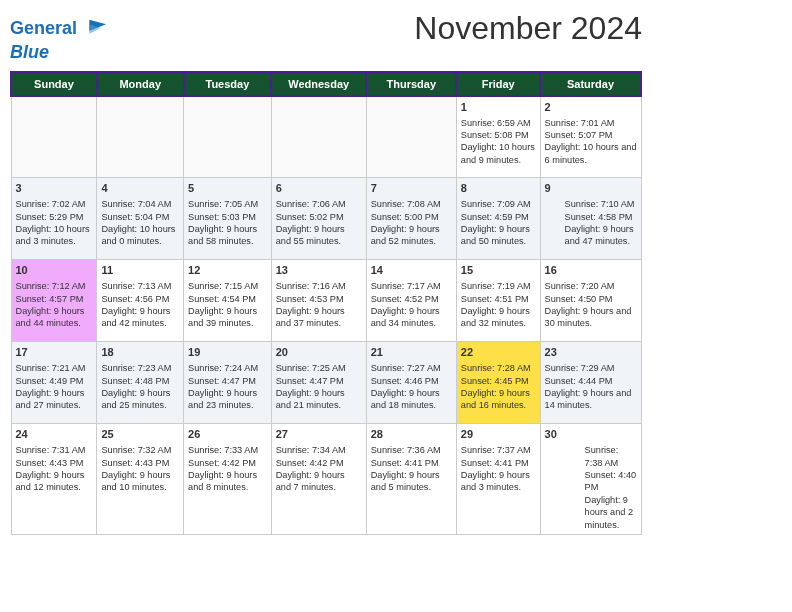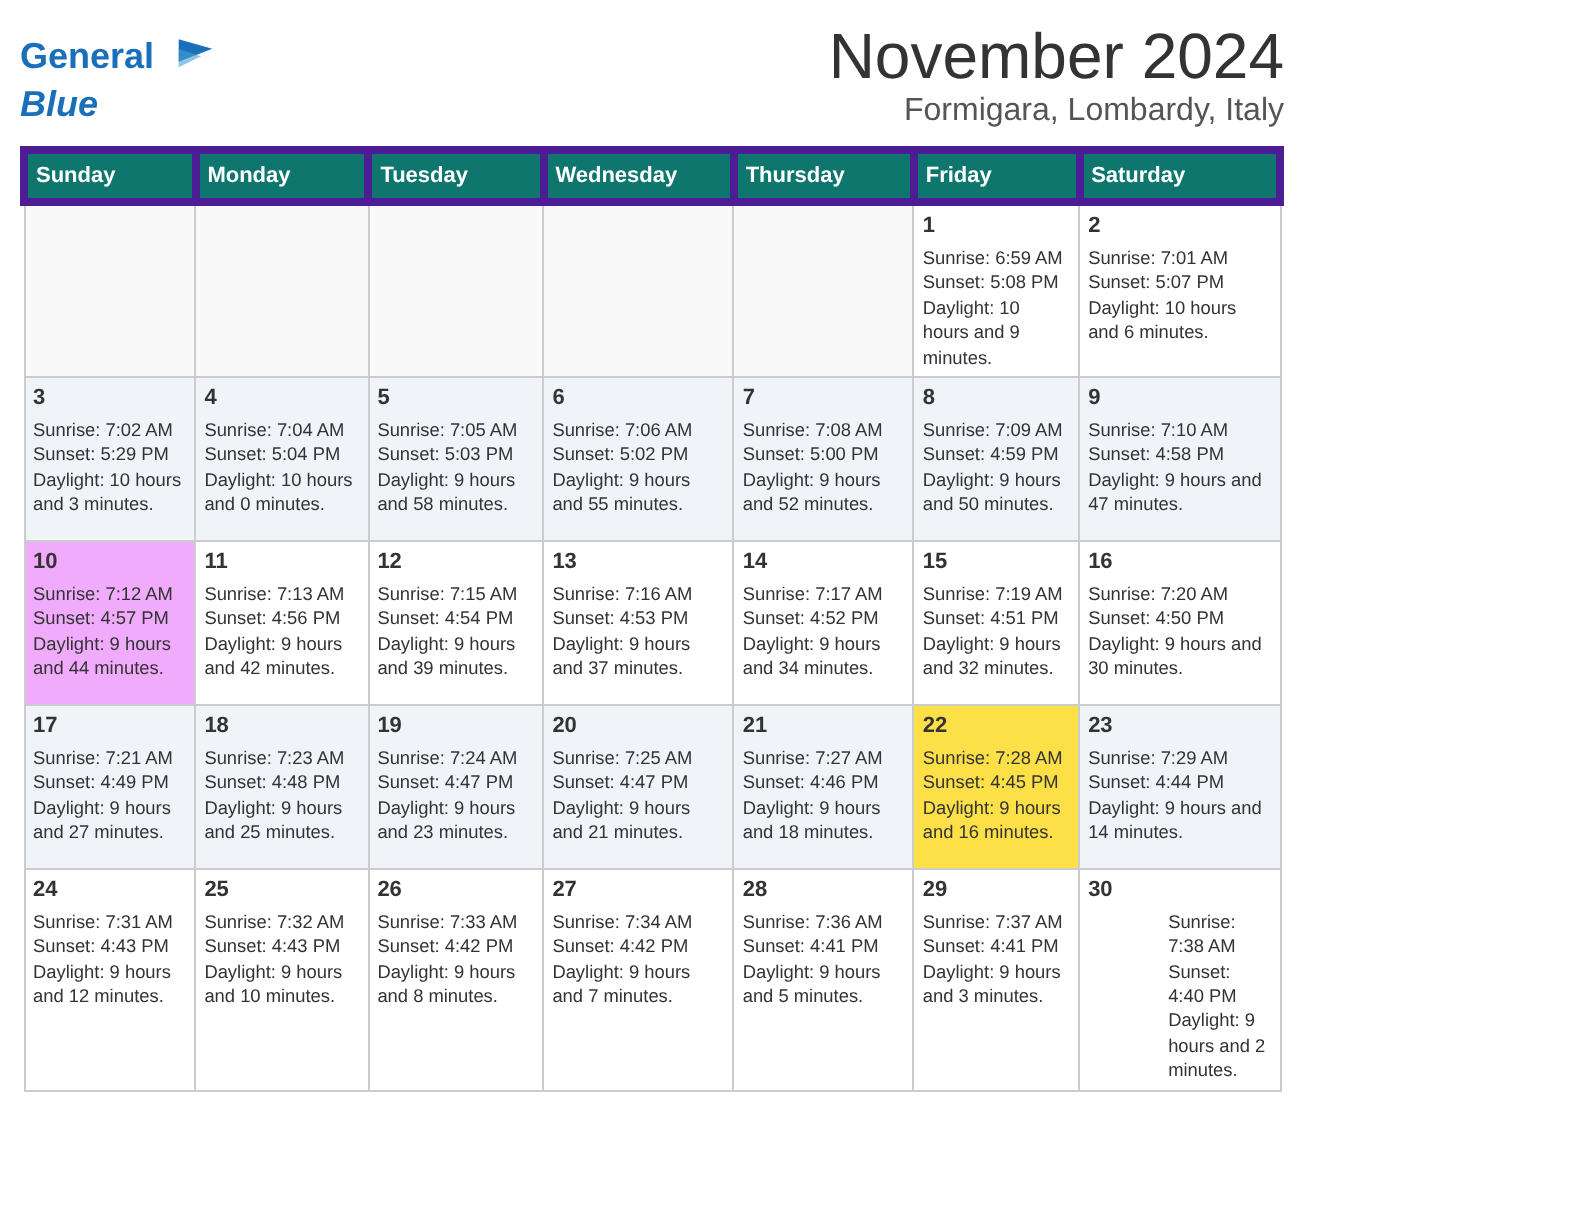--- a/index.html
+++ b/index.html
@@ -50,27 +50,27 @@
     .subtitle {
       font-size: 16px;
       color: #555;
     }
     .calendar {
       width: 100%;
       border-collapse: collapse;
       font-size: 10px;
     }
     .calendar th {
-      background-color: #0f766e;
+      background-color: #14532d;
       color: #fff;
       padding: 5px 4px;
-      text-align: left;
+      text-align: center;
       font-size: 11px;
       font-weight: bold;
-      border: 4px solid #4c1d95;
+      border: 2px solid #4c1d95;
     }
     .calendar td {
       border: 1px solid #ccc;
       padding: 3px 4px;
       vertical-align: top;
       height: 82px;
       width: 113px;
       background: #fff;
       font-size: 9.5px;
       color: #333;
@@ -111,21 +111,20 @@
             <polygon points="10,10 22,14 10,20" fill="#4a9fd4" opacity="0.6"></polygon>
           </svg>
         </div>
         <div class="logo-text" style="color:#1a6fba;font-style:italic;">
           <span>Blue</span>
         </div>
       </div>
     </div>
     <div class="title-block">
       <div class="month-title">November 2024</div>
-      <div class="subtitle">Formigara, Lombardy, Italy</div>
     </div>
   </div>
 
   <table class="calendar">
     <thead>
       <tr>
         <th>Sunday</th>
         <th>Monday</th>
         <th>Tuesday</th>
         <th>Wednesday</th>
@@ -186,21 +185,21 @@
 Daylight: 9 hours and 52 minutes.</div>
           </td>
           <td style="background: rgb(240, 244, 249);">
             <span class="day-num">8</span>
             <div class="day-info" style="white-space: pre-line;">Sunrise: 7:09 AM
 Sunset: 4:59 PM
 Daylight: 9 hours and 50 minutes.</div>
           </td>
           <td style="background: rgb(240, 244, 249);">
             <span class="day-num">9</span>
-            <div class="day-info" style="white-space: pre-line;">Sunrise: 7:10 AM
+            <div class="day-info" style="white-space: pre-line; margin-left: 20px;">Sunrise: 7:10 AM
 Sunset: 4:58 PM
 Daylight: 9 hours and 47 minutes.</div>
           </td>
         </tr>
         <tr>
           <td style="background: #f0abfc; margin-top: 22px;">
             <span class="day-num">10</span>
             <div class="day-info" style="white-space: pre-line;">Sunrise: 7:12 AM
 Sunset: 4:57 PM
 Daylight: 9 hours and 44 minutes.</div>

